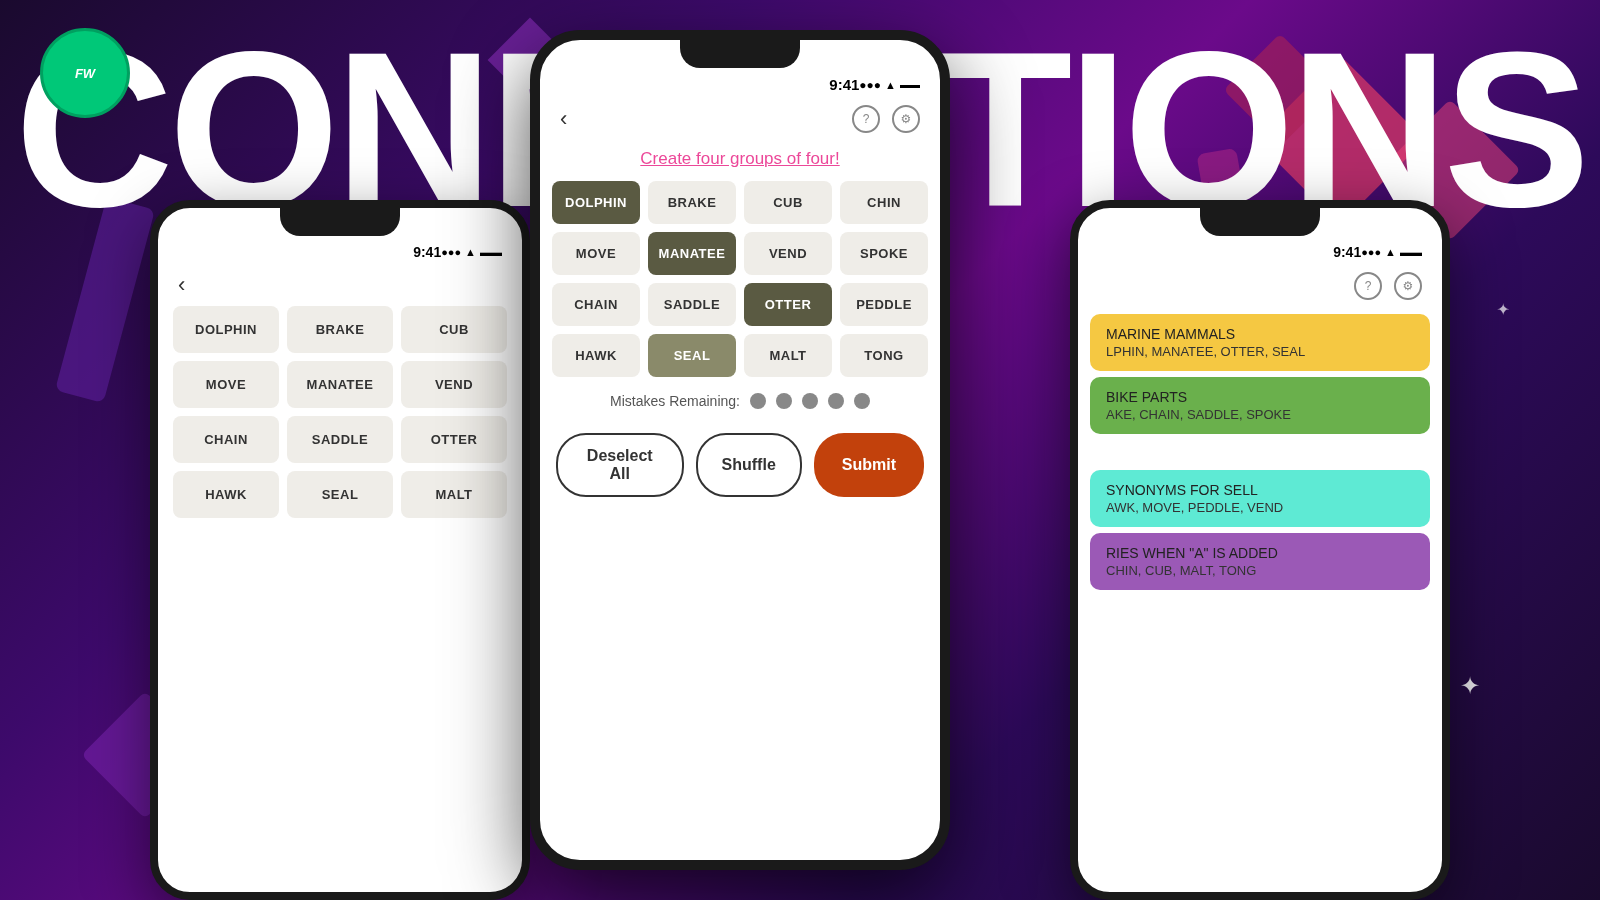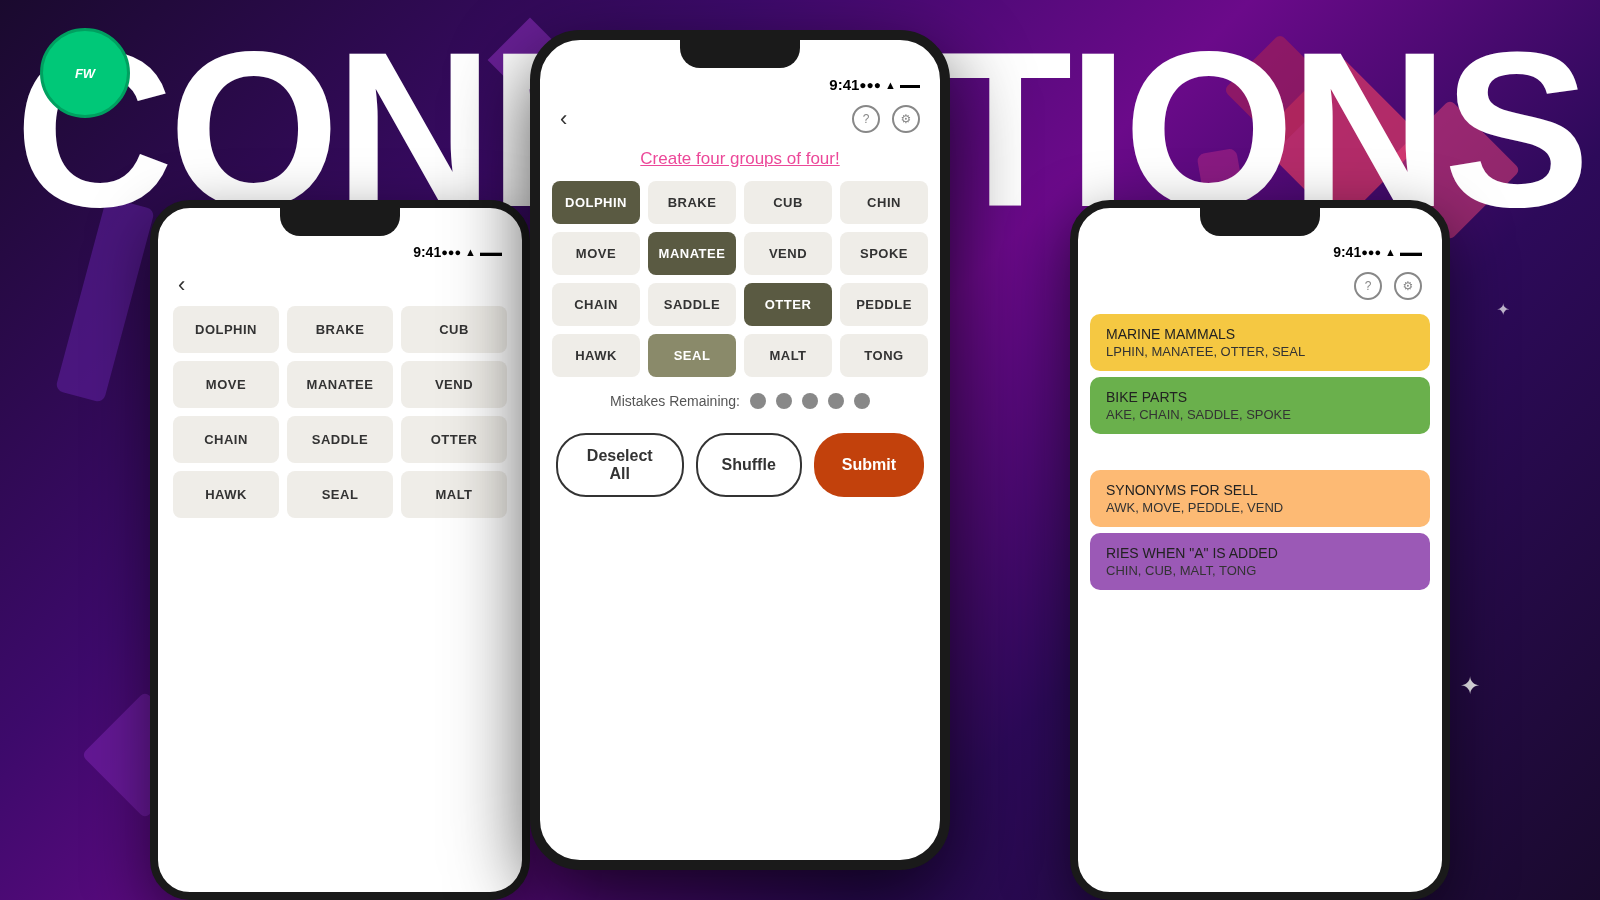--- a/index.html
+++ b/index.html
@@ -273,21 +273,21 @@
 
     
     .result-tile {
       margin: 6px 12px;
       border-radius: 10px;
       padding: 12px 16px;
     }
 
     .result-tile.yellow { background: #f5c842; }
     .result-tile.green { background: #6ab04c; }
-    .result-tile.blue { background: #fdba74; margin-top: 36px; }
+    .result-tile.blue { background: #5eead4; margin-top: 36px; }
     .result-tile.purple { background: #9b59b6; }
 
     .result-category {
       font-size: 14px;
       font-weight: 400;
       color: #222;
       text-transform: uppercase;
     }
 
     .result-words {

